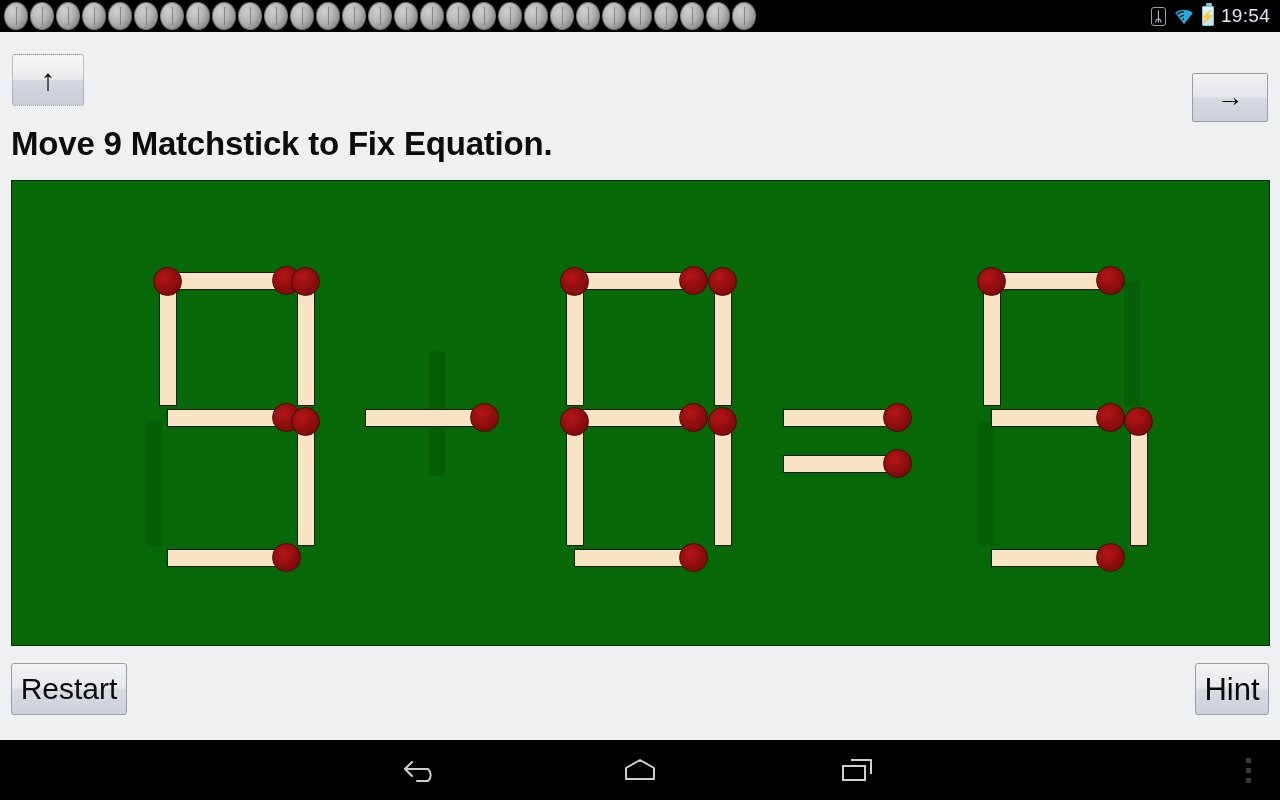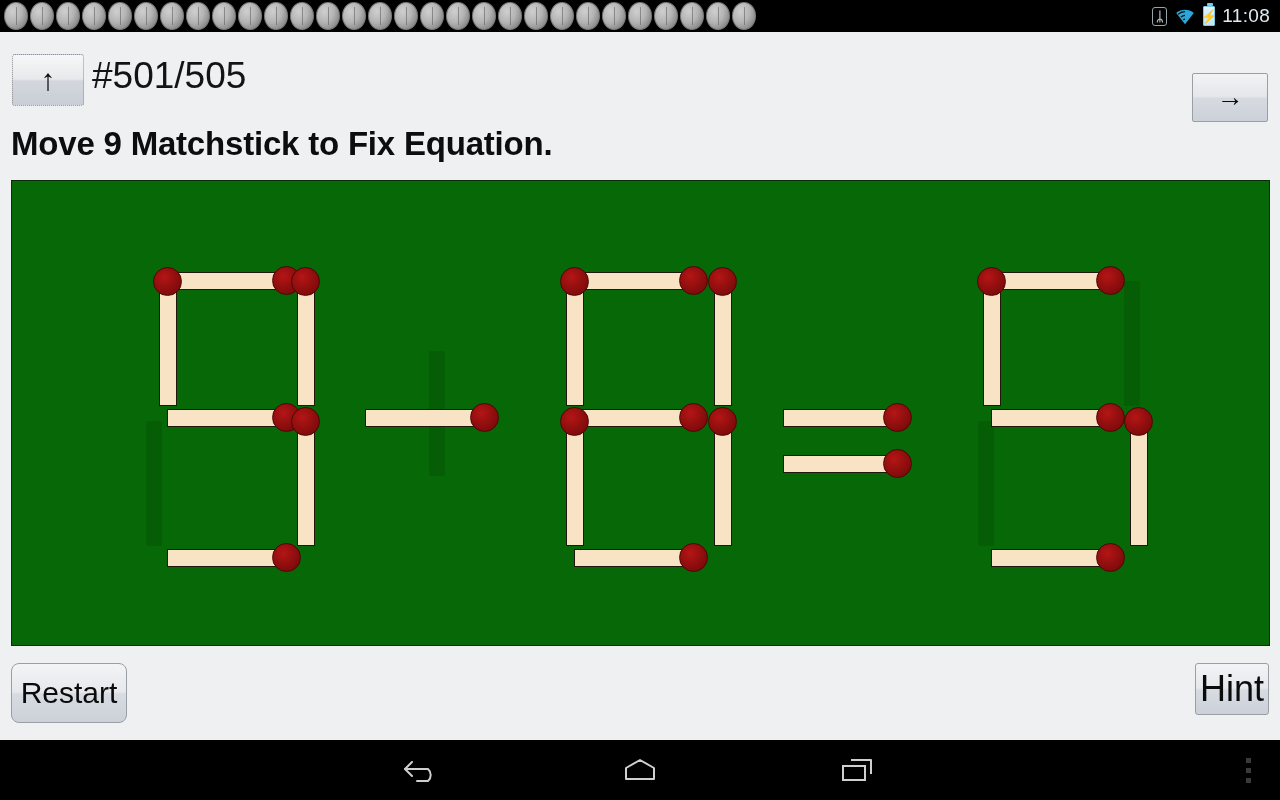--- a/index.html
+++ b/index.html
@@ -102,33 +102,33 @@
     border:1.5px solid #20180c; box-sizing:border-box;
   }
   .head{
     position:absolute; border-radius:50%;
     background:radial-gradient(circle at 38% 34%, #b51515 0%, #930f0f 45%, #6f0707 100%);
     border:1px solid #4d0505;
   }
 
   
   #restart-button{
-    position:absolute; left:11px; top:663px; width:116px; height:60px;
-    border:1px solid #9a9ea5; border-radius:8px;
+    position:absolute; left:11px; top:663px; width:116px; height:52px;
+    border:1px solid #9a9ea5; border-radius:3px;
     background:linear-gradient(#f3f4f6 0%, #e6e8ec 48%, #d7dbe2 52%, #ccd1d9 100%);
     display:flex; align-items:center; justify-content:center; cursor:pointer;
   }
   #restart-button span{ font-size:30px; line-height:1; color:#0b0b0b; }
   #hint-button{
     position:absolute; right:11px; top:663px; width:74px; height:52px;
     border:1px solid #9a9ea5; border-radius:3px;
     background:linear-gradient(#f3f4f6 0%, #e6e8ec 48%, #d7dbe2 52%, #ccd1d9 100%);
     display:flex; align-items:center; justify-content:center; cursor:pointer;
   }
-  #hint-button span{ font-size:36px; line-height:1; color:#0b0b0b; }
+  #hint-button span{ font-size:31px; line-height:1; color:#0b0b0b; }
 
   
   #nav-bar{
     position:absolute; left:0; top:740px; width:1280px; height:60px;
     background:#000;
   }
   .nav-btn{
     position:absolute; top:0; height:60px; width:120px;
     display:flex; align-items:center; justify-content:center; cursor:pointer;
   }
@@ -186,29 +186,28 @@
         <path d="M11 17.2 L2.2 6.0 A13.4 13.4 0 0 1 19.8 6.0 Z" fill="#2aa6d8"></path>
         <path d="M11 17.2 L5.4 10.1 A8.6 8.6 0 0 1 16.6 10.1 Z" fill="#0f0f0f" opacity="0"></path>
         <path d="M11 4.6 A10 10 0 0 0 4.0 7.4" stroke="#0d0d0d" stroke-width="1.3" fill="none"></path>
         <path d="M11 8.4 A6 6 0 0 0 6.9 10.1" stroke="#0d0d0d" stroke-width="1.3" fill="none"></path>
         <path d="M11 12.1 A2.6 2.6 0 0 0 9.3 12.9" stroke="#0d0d0d" stroke-width="1.2" fill="none"></path>
       </svg>
     </div>
     <div id="batt-icon">
       <div id="batt-bolt">⚡</div>
     </div>
-    <div id="status-clock">11:08</div>
+    <div id="status-clock">19:54</div>
   </div>
 </div>
 
 <div id="header-row">
   <div id="up-button">
     <span>↑</span>
   </div>
-  <div id="puzzle-counter">#501/505</div>
   <div id="next-button">
     <span>→</span>
   </div>
 </div>
 <div id="page-title">Move 9 Matchstick to Fix Equation.</div>
 
 <div id="board">
     <div class="slot" style="left: 134px; top: 240px; width: 16px; height: 125px;"></div>
     <div class="slot" style="left: 417px; top: 170px; width: 16px; height: 125px;"></div>
     <div class="slot" style="left: 1112px; top: 100px; width: 16px; height: 125px;"></div>

